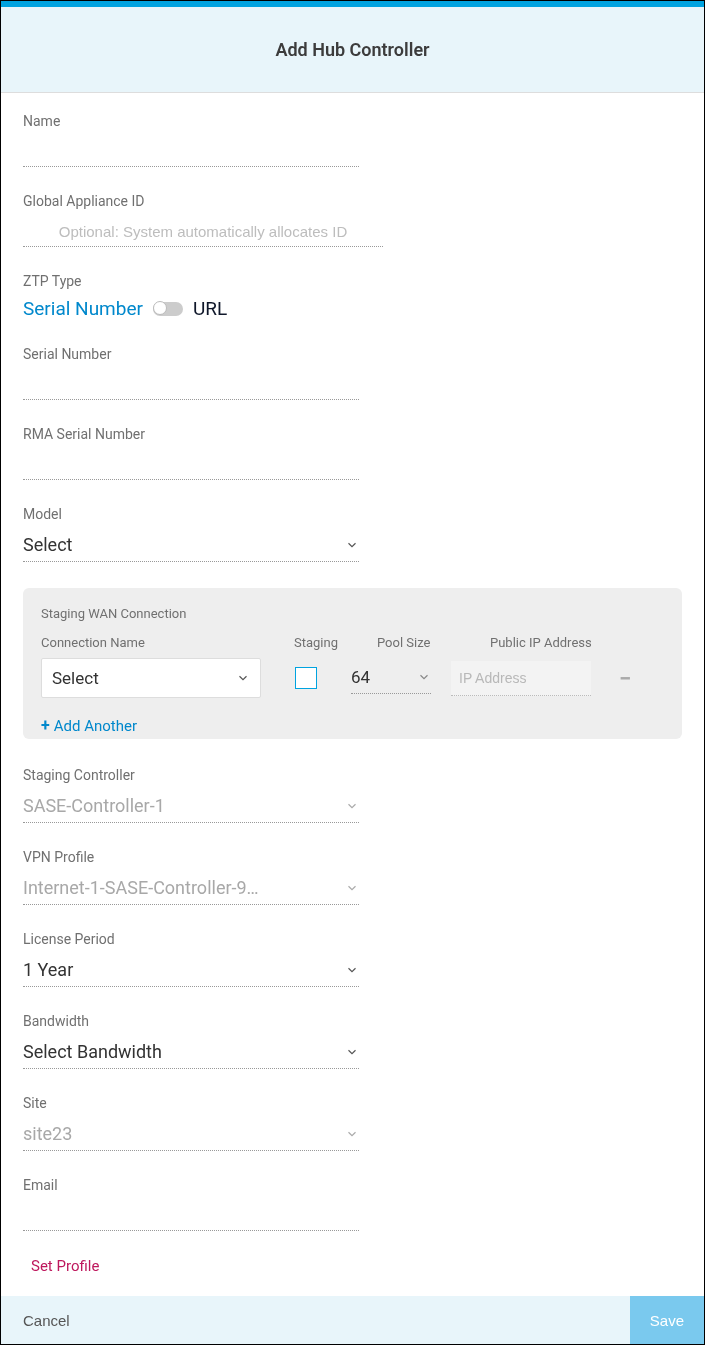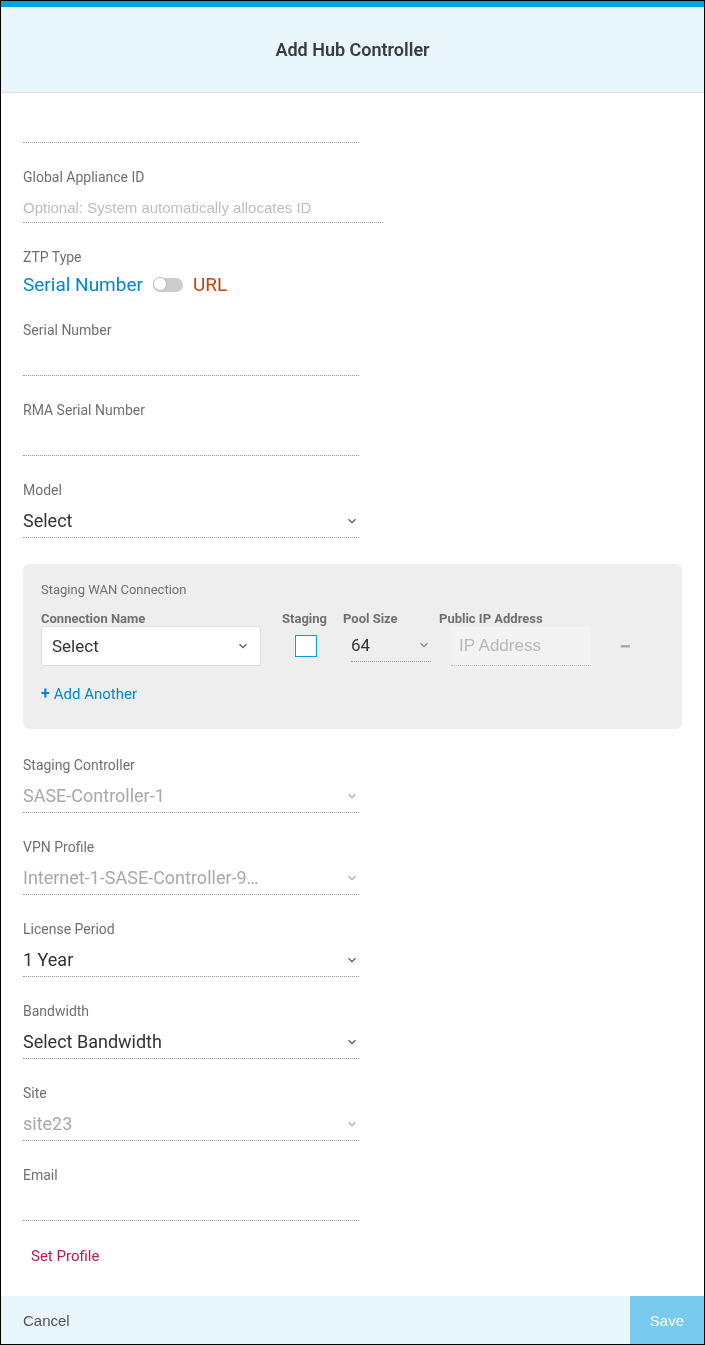--- a/index.html
+++ b/index.html
@@ -55,33 +55,34 @@
       font-size: 15px;
       color: #333;
       outline: none;
       background: transparent;
     }
     .text-input::placeholder {
       color: #bdbdbd;
     }
     .text-input.wide {
       width: 360px;
+      text-align: center;
     }
     .toggle-row {
       display: flex;
       align-items: center;
       gap: 10px;
     }
     .toggle-opt-active {
       color: #0088cc;
       font-size: 19px;
       font-weight: 400;
     }
     .toggle-opt-inactive {
-      color: #c2410c;
+      color: #0f172a;
       font-size: 19px;
       font-weight: 400;
     }
     .toggle-switch {
       width: 30px;
       height: 14px;
       background: #ccc;
       border-radius: 7px;
       position: relative;
       display: inline-block;
@@ -113,46 +114,45 @@
     .select-value.muted {
       color: #a8a8a8;
     }
     .chevron {
       width: 14px;
       height: 14px;
     }
     .staging-box {
       background: #eeeeee;
       border-radius: 6px;
-      padding: 18px 18px 26px 18px;
+      padding: 18px 18px 4px 18px;
       margin-bottom: 28px;
     }
     .staging-title {
       font-size: 13px;
       color: #707070;
       margin-bottom: 14px;
     }
     .staging-header-row {
       display: flex;
       align-items: flex-end;
-      gap: 16px;
-      margin-bottom: 0;
-      font-weight: bold;
+      gap: 33px;
+      margin-bottom: 8px;
     }
     .staging-col-label {
       font-size: 13px;
       color: #707070;
     }
     .staging-row {
       display: flex;
       align-items: center;
       gap: 20px;
     }
     .col-conn { width: 220px; }
-    .col-staging { width: 50px; text-align: right; }
+    .col-staging { width: 50px; text-align: left; }
     .col-pool { width: 80px; }
     .col-pubip { width: 140px; }
     .col-remove { flex: 1; text-align: left; }
     .conn-select {
       background: #fff;
       border: 1px solid #ddd;
       border-radius: 2px;
       height: 40px;
       display: flex;
       align-items: center;
@@ -183,21 +183,21 @@
     .pool-value {
       font-size: 17px;
       color: #333;
     }
     .pubip-input {
       width: 100%;
       background: #f3f3f3;
       border: none;
       border-bottom: 1px dotted #bbb;
       padding: 9px 8px;
-      font-size: 17px;
+      font-size: 14px;
       color: #333;
       outline: none;
     }
     .pubip-input::placeholder {
       color: #b8b8b8;
     }
     .remove-icon {
       color: #aaa;
       font-size: 22px;
       font-weight: bold;
@@ -255,20 +255,21 @@
 
 <div class="top-bar"></div>
 
 <div class="header">
   <div class="header-title">Add Hub Controller</div>
 </div>
 
 <div class="form-body">
 
   <div class="field">
+    <label class="field-label">Name</label>
     <input type="text" class="text-input" value="" style="">
   </div>
 
   <div class="field">
     <label class="field-label">Global Appliance ID</label>
     <input type="text" class="text-input wide" placeholder="Optional: System automatically allocates ID" style="">
   </div>
 
   <div class="field">
     <label class="field-label">ZTP Type</label>

